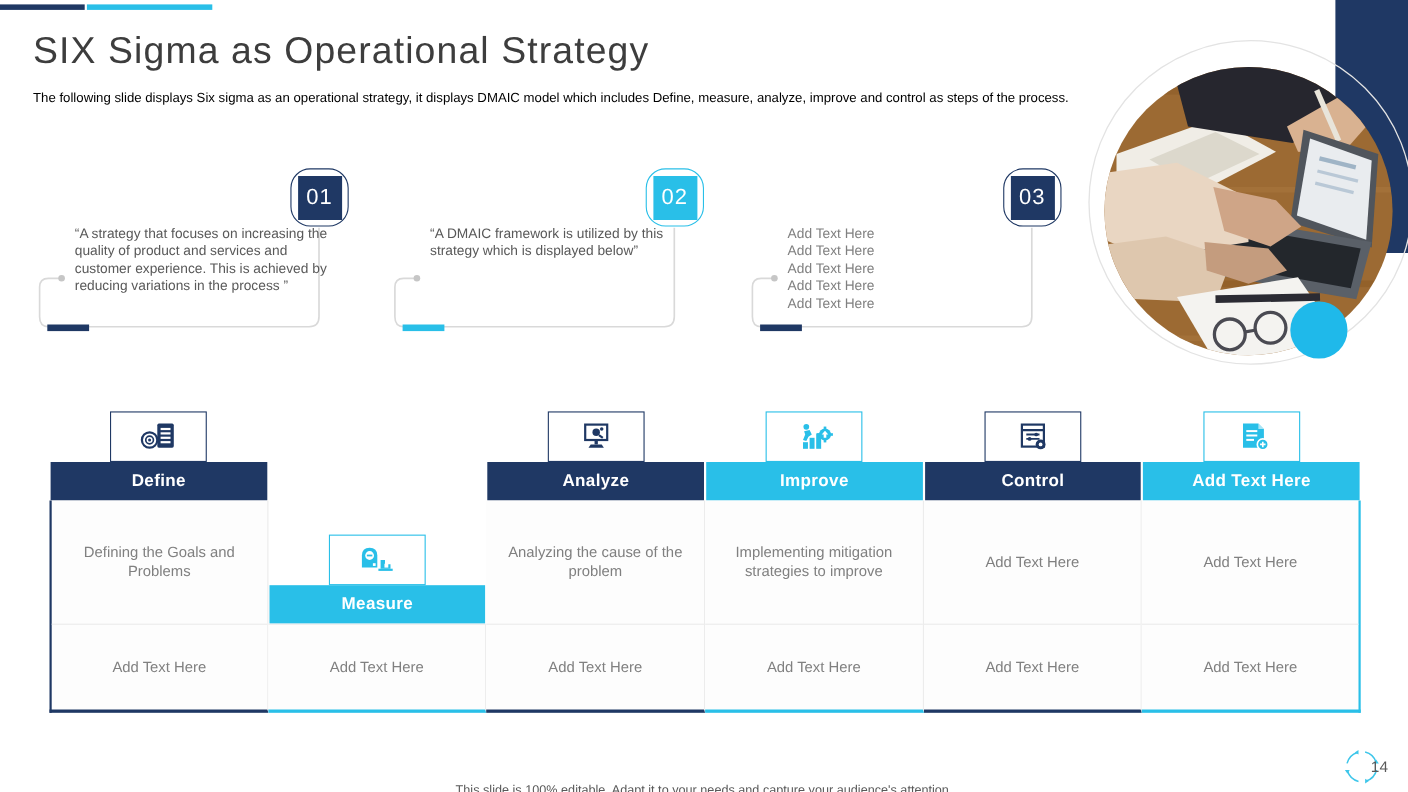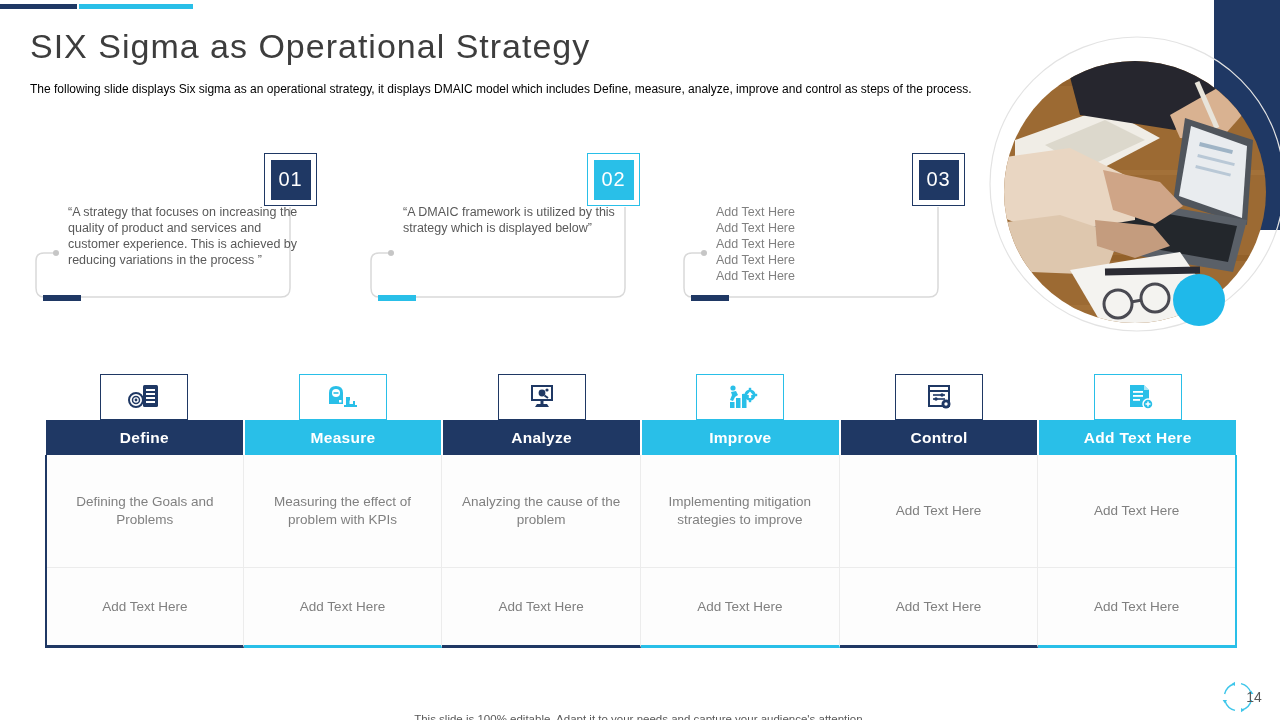--- a/index.html
+++ b/index.html
@@ -17,21 +17,21 @@
   .subtitle { position:absolute; left:30px; top:82px; width:950px; font-size:12px; color:#000000; }
 
   
   .card { position:absolute; top:152px; width:256px; height:146px; }
   .card svg.outline { position:absolute; left:0; top:0; overflow:visible; }
   .card .accent-bar { position:absolute; left:8px; bottom:-3px; width:38px; height:6px; }
   .card .quote { position:absolute; left:33px; top:52px; width:232px; font-size:12.5px;
                  line-height:16px; color:#595959; }
   .card .lines { color:#808080; }
   .numbox { position:absolute; top:153px; width:53px; height:53px; background:#fff;
-            display:flex; align-items:center; justify-content:center; }
+            display:flex; align-items:center; justify-content:center;border-radius:18px; }
   .numbox .inner { width:40px; height:40px; display:flex; align-items:center; justify-content:center;
                    color:#fff; font-size:20px; letter-spacing:1px; font-weight:300; }
   .acc-navy { background:var(--navy); }
   .acc-cyan { background:var(--cyan); }
   .bd-navy { border:1.5px solid var(--navy); }
   .bd-cyan { border:1.5px solid var(--cyan); }
 
   
   .navy-block { position:absolute; left:1214px; top:0; width:66px; height:230px; background:var(--navy); }
   .photo-svg { position:absolute; left:985px; top:20px; }
@@ -79,21 +79,21 @@
       <path d="M21 101 L9 101 Q1 101 1 109 L1 136 Q1 145 9 145 L246 145 Q255 145 255 136 L255 55" fill="none" stroke="#d9d9d9" stroke-width="1.5"></path>
       <circle cx="21" cy="101" r="3" fill="#c6c6c6"></circle>
     </svg>
     <div class="accent-bar acc-navy"></div>
     <div class="quote">“A strategy that focuses on increasing the quality of product and services and customer experience. This is achieved  by reducing variations  in the process ”</div>
   </div>
   <div class="numbox bd-navy" style="left:264px;">
     <div class="inner acc-navy">01</div>
   </div>
 
-  <div class="card" style="left:370px;">
+  <div class="card" style="left:358px;">
     <svg class="outline" width="256" height="146" viewBox="0 0 256 146">
       <path d="M21 101 L9 101 Q1 101 1 109 L1 136 Q1 145 9 145 L246 145 Q255 145 255 136 L255 55" fill="none" stroke="#d9d9d9" stroke-width="1.5"></path>
       <circle cx="21" cy="101" r="3" fill="#c6c6c6"></circle>
     </svg>
     <div class="accent-bar acc-cyan"></div>
     <div class="quote">“A DMAIC  framework  is utilized by this strategy which is displayed  below”</div>
   </div>
   <div class="numbox bd-cyan" style="left:587px;">
     <div class="inner acc-cyan">02</div>
   </div>
@@ -191,21 +191,20 @@
           <circle cx="11" cy="10" r="4" fill="#fff"></circle>
           <rect x="8.5" y="9.2" width="5" height="1.6" fill="currentColor"></rect>
           <rect x="14" y="17" width="2.5" height="2.5" fill="#fff"></rect>
           <path d="M21 14 L25 14 L25 18 L30 18 L30 22 L21 22 Z" fill="currentColor"></path>
           <rect x="24.5" y="17.5" width="3.5" height="3.5" fill="#fff"></rect>
           <rect x="19" y="22" width="13" height="2" fill="currentColor"></rect>
         </svg>
       </div>
       <div class="hdr acc-cyan">Measure</div>
       <div class="colbody bb-cyan">
-        <div class="cell r1">Measuring the effect of problem with KPIs</div>
         <div class="cell r2">Add Text Here</div>
       </div>
     </div>
 
     <div class="col">
       <div class="icon-box bd-navy">
         <svg class="ic-navy" width="36" height="28" viewBox="0 0 36 28">
           <rect x="8" y="3" width="20" height="14" fill="#fff" stroke="currentColor" stroke-width="2"></rect>
           <circle cx="18" cy="10" r="3.4" fill="currentColor"></circle>
           <line x1="20.5" y1="12.5" x2="24" y2="15" stroke="currentColor" stroke-width="2"></line>

